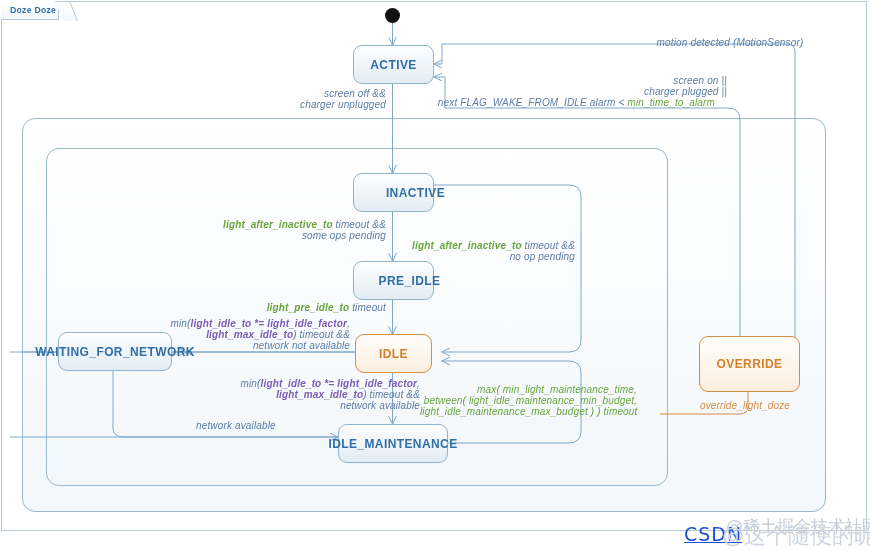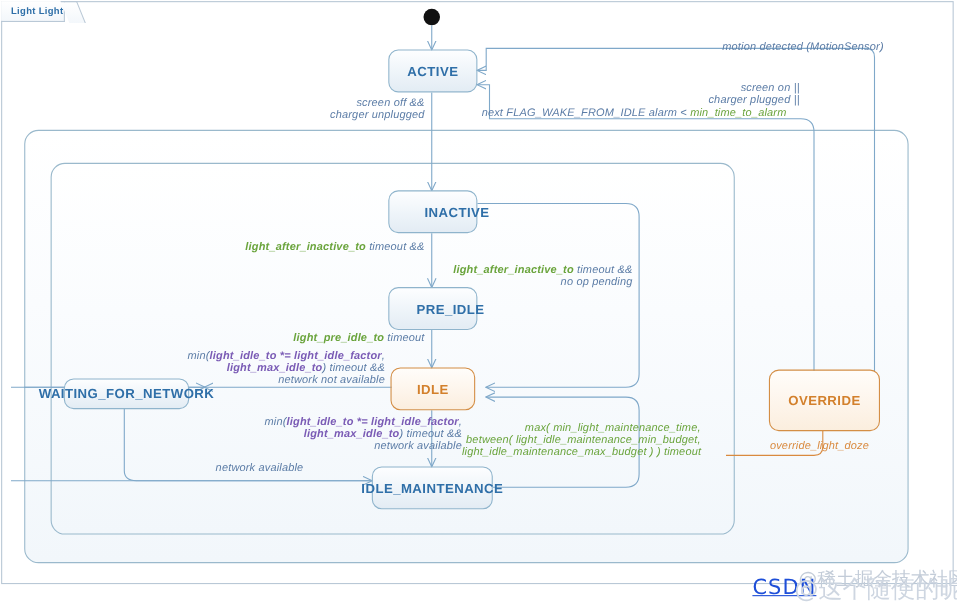--- a/index.html
+++ b/index.html
@@ -124,21 +124,21 @@
   }
 </style>
 </head>
 <body>
 
 <div id="canvas">
 
   <div class="outer-frame" style="left:1px; top:1px; width:866px; height:530px;"></div>
 
   <div class="title-tab" style="left:1px; top:1px; width:58px; height:19px; border-left:none; border-top:none;">
-    <span>Light Light</span>
+    <span>Doze Doze</span>
   </div>
   <div class="title-tab-skew" style="left:59px; top:1px;"></div>
 
   <div class="frame" style="left:22px; top:118px; width:804px; height:394px;"></div>
   <div class="frame" style="left:46px; top:148px; width:622px; height:338px;"></div>
 
   <div class="start-node" style="left:385px; top:8px;"></div>
 
   <svg class="layer" viewBox="0 0 870 551">
     <defs>
@@ -195,21 +195,21 @@
   </div>
 
   <div class="statebox accent" style="left:355px; top:334px; width:77px; height:39px;">
     <span>IDLE</span>
   </div>
 
   <div class="statebox" style="left:338px; top:424px; width:110px; height:39px;">
     <span>IDLE_MAINTENANCE</span>
   </div>
 
-  <div class="statebox" style="left:58px; top:344px; width:114px; height:28px;">
+  <div class="statebox" style="left:58px; top:332px; width:114px; height:39px;">
     <span>WAITING_FOR_NETWORK</span>
   </div>
 
   <div class="statebox accent" style="left:699px; top:336px; width:101px; height:56px;">
     <span>OVERRIDE</span>
   </div>
 
   <div class="lbl center" style="left:620px; top:37px; width:220px;">
     <span>motion detected (MotionSensor)</span>
   </div>
@@ -223,20 +223,21 @@
     <span>next FLAG_WAKE_FROM_IDLE alarm  &lt;  </span><span class="kw-greenplain">min_time_to_alarm</span>
   </div>
 
   <div class="lbl right" style="left:250px; top:88px; width:136px;">
     <div>screen off &amp;&amp;</div>
     <div>charger unplugged</div>
   </div>
 
   <div class="lbl right" style="left:180px; top:219px; width:206px;">
     <div><span class="kw-green">light_after_inactive_to</span><span> timeout &amp;&amp;</span></div>
+    <div>some ops pending</div>
   </div>
 
   <div class="lbl right" style="left:370px; top:240px; width:205px;">
     <div><span class="kw-green">light_after_inactive_to</span><span> timeout &amp;&amp;</span></div>
     <div>no op pending</div>
   </div>
 
   <div class="lbl right" style="left:230px; top:302px; width:156px;">
     <span class="kw-green">light_pre_idle_to</span><span> timeout</span>
   </div>

